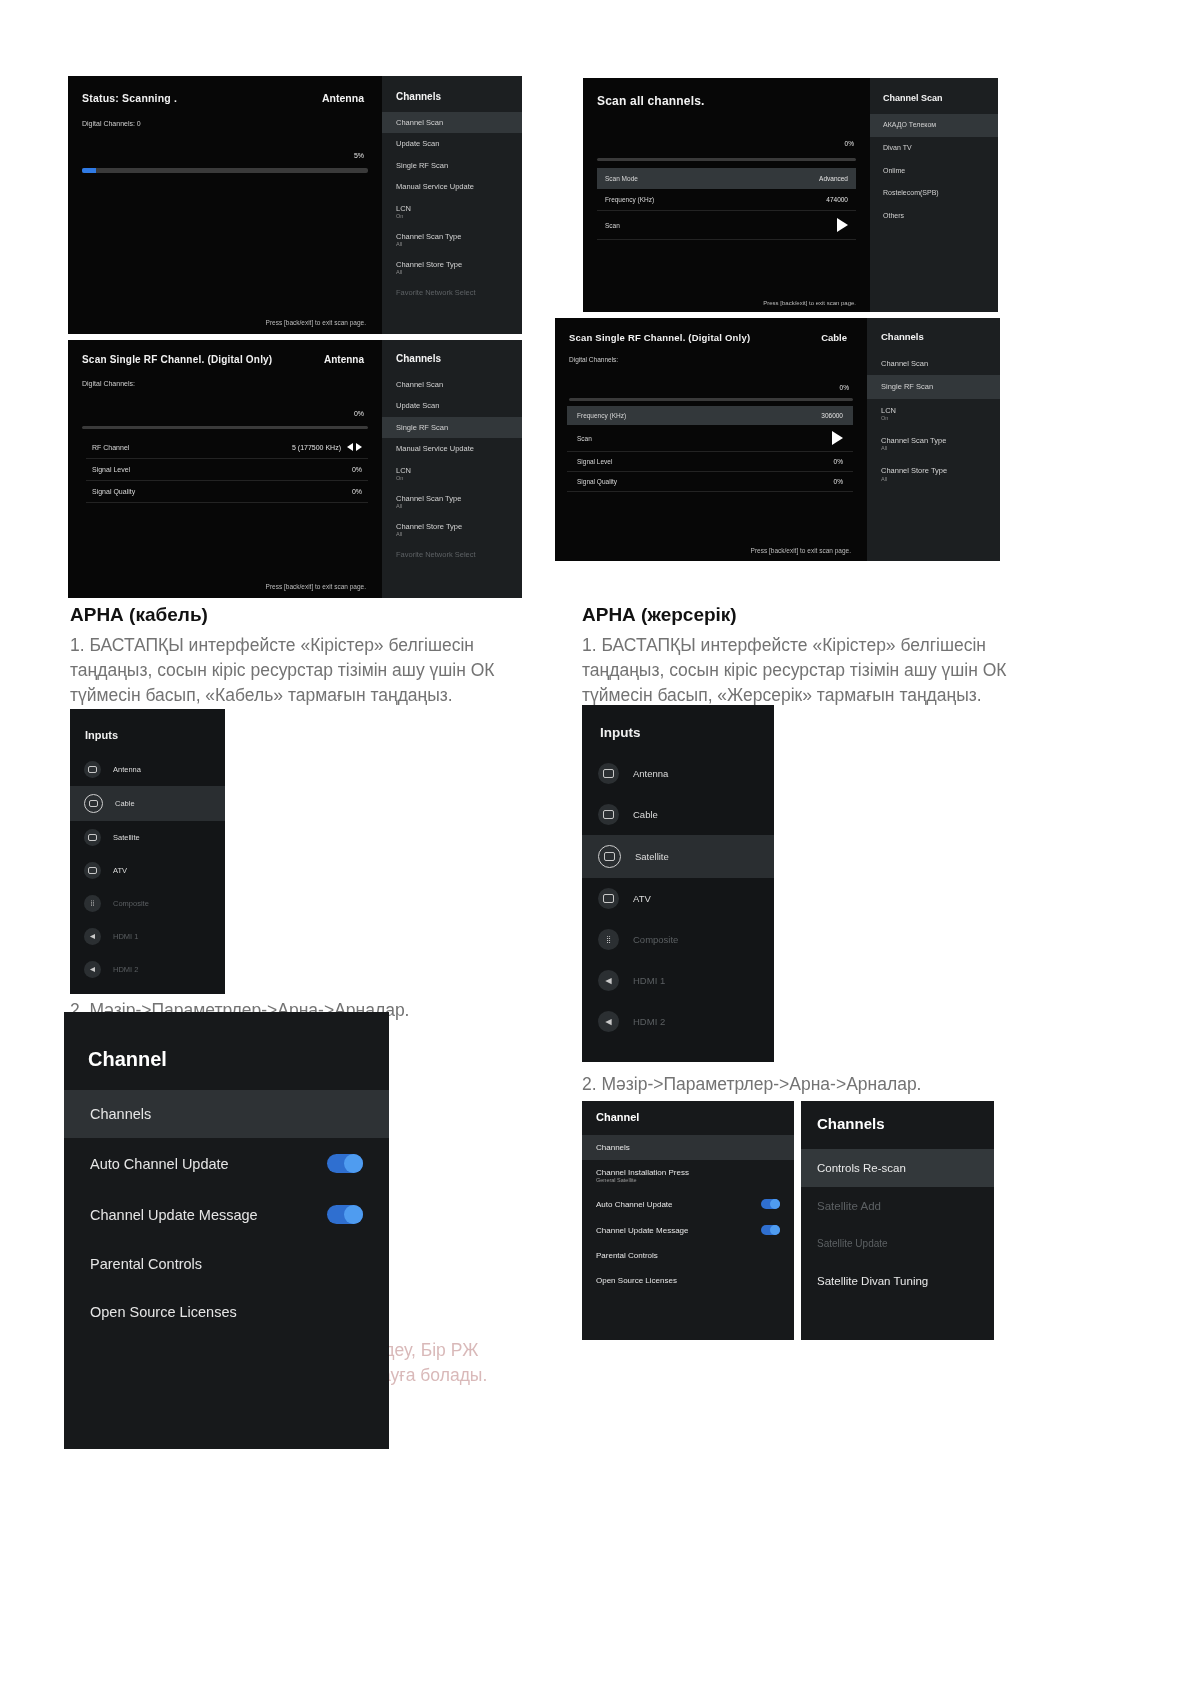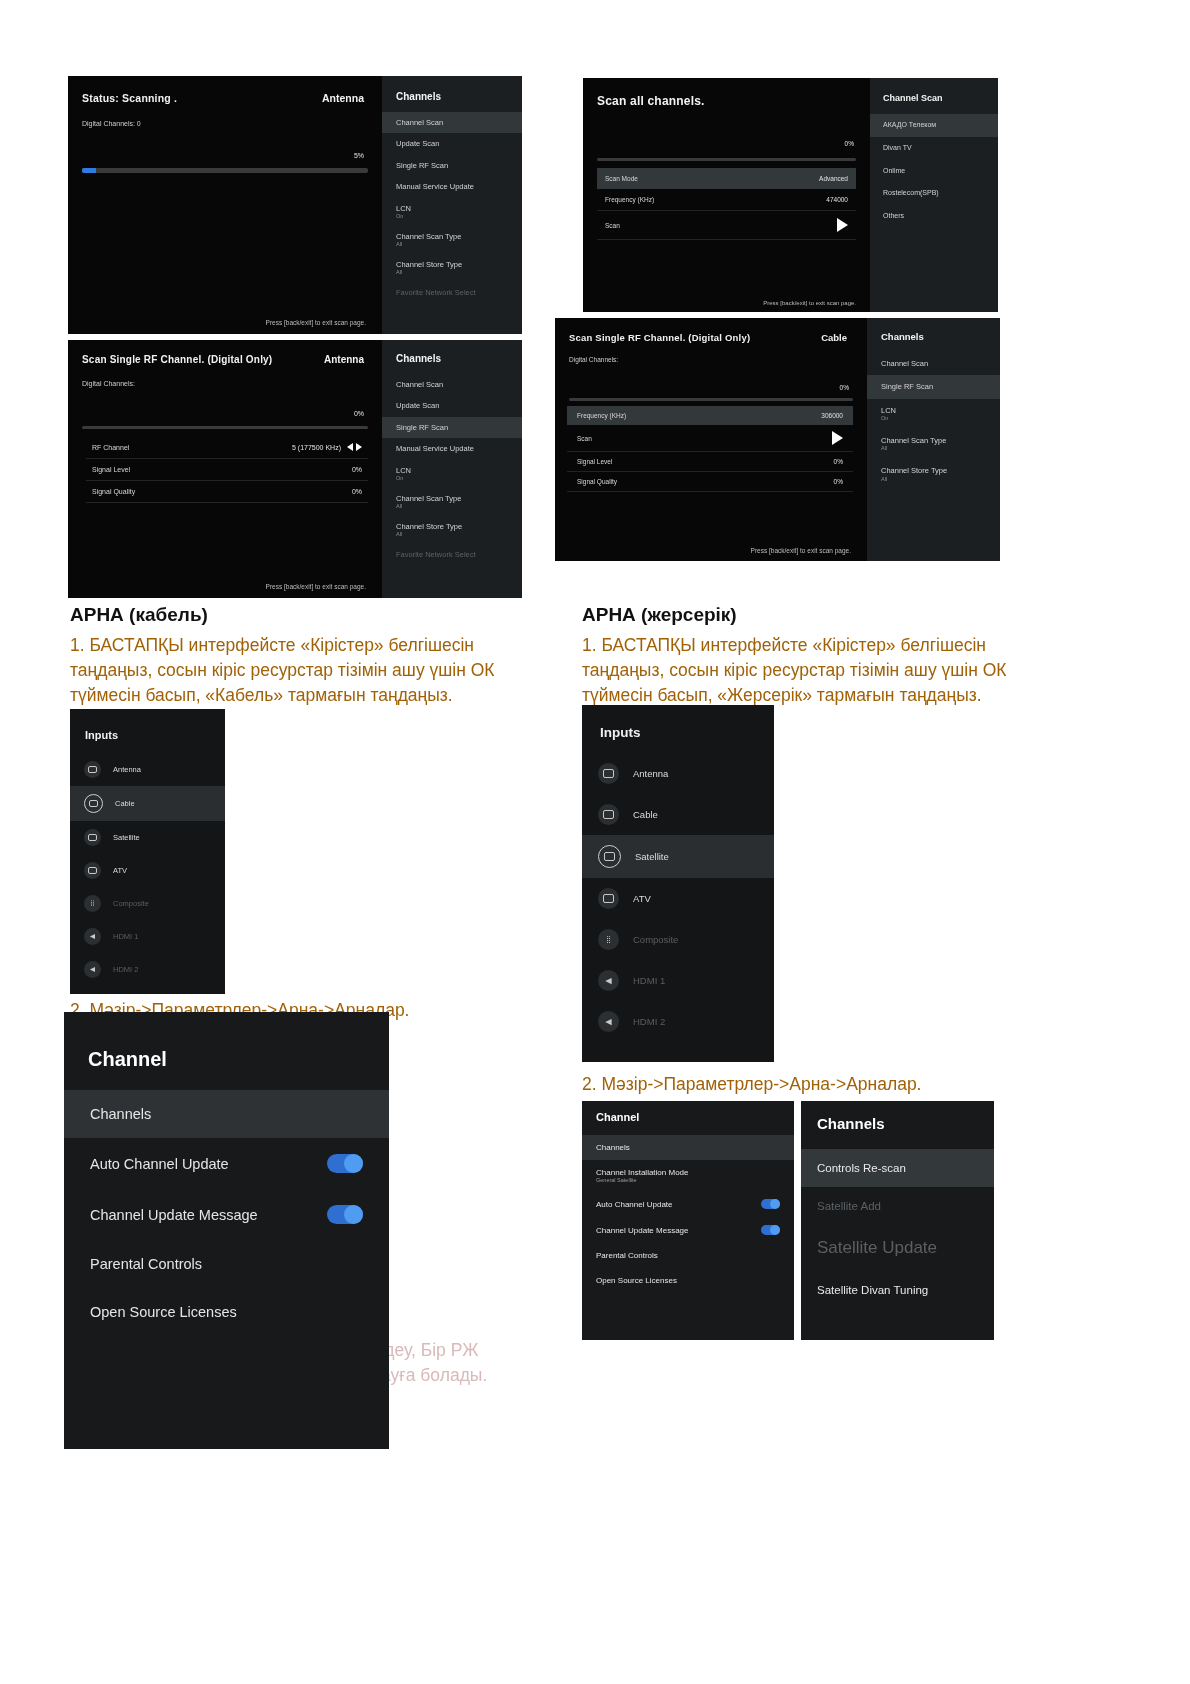--- a/index.html
+++ b/index.html
@@ -63,21 +63,21 @@
   .toggle i{position:absolute;border-radius:50%;background:#4f9cf0;right:0;top:0;}
 
   .chanpanel{position:absolute;background:#17191b;overflow:hidden;}
   .chanpanel .hdr{color:#ffffff;font-weight:bold;}
   .chan-item{color:#eaeaea;}
   .chan-item.sel{background:#33383b;}
   .chan-item.dim{color:#5c6063;}
 
   
   h2.sec{font-size:19px;font-weight:bold;margin:0;color:#111;}
-  p.body{font-size:17.5px;line-height:25px;margin:0;color:#a16207;}
+  p.body{font-size:17.5px;line-height:25px;margin:0;color:#737373;}
   p.ghost{color:#d9b9b9;}
   .pageno{position:absolute;text-align:center;font-size:13px;color:#222;}
 </style>
 </head>
 <body>
 
 <div class="page">
 
   <div class="tv" style="left:68px;top:76px;width:454px;height:258px;">
     <div class="main" style="width:314px;padding-left:20px;">
@@ -380,21 +380,21 @@
 
   <p class="body" style="position:absolute;left:582px;top:1072px;width:472px;">2. Мәзір-&gt;Параметрлер-&gt;Арна-&gt;Арналар.</p>
 
   <div class="chpanel" style="left:582px;top:1101px;width:212px;height:239px;">
     <div class="hdr" style="position:absolute;left:14px;top:10px;font-size:11px;">Channel</div>
     <div id="chp-r" style="position:absolute;left:0;right:0;top:34px;">
         <div class="ch-item sel" style="padding: 8px 14px; font-size: 8px;">
           <span><span>Channels</span></span>
         </div>
         <div class="ch-item" style="padding: 8px 14px; font-size: 8px;">
-          <span><span>Channel Installation Mode</span><span class="sub" style="font-size: 5.5px;">General Satellite</span></span>
+          <span><span>Channel Installation Press</span><span class="sub" style="font-size: 5.5px;">General Satellite</span></span>
         </div>
         <div class="ch-item" style="padding: 8px 14px; font-size: 8px;">
           <span><span>Auto Channel Update</span></span>
           <span class="toggle" style="width: 19px; height: 10px;">
             <i style="width: 10px; height: 10px;"></i>
           </span>
         </div>
         <div class="ch-item" style="padding: 8px 14px; font-size: 8px;">
           <span><span>Channel Update Message</span></span>
           <span class="toggle" style="width: 19px; height: 10px;">
@@ -408,19 +408,19 @@
           <span><span>Open Source Licenses</span></span>
         </div>
       </div>
   </div>
 
   <div class="chanpanel" style="left:801px;top:1101px;width:193px;height:239px;">
     <div class="hdr" style="position:absolute;left:16px;top:14px;font-size:15px;">Channels</div>
     <div id="chan-r" style="position:absolute;left:0;right:0;top:48px;">
         <div class="chan-item sel" style="padding: 13px 16px; font-size: 11.5px;"><span>Controls Re-scan</span></div>
         <div class="chan-item dim" style="padding: 13px 16px; font-size: 11.5px;"><span>Satellite Add</span></div>
-        <div class="chan-item dim" style="padding: 13px 16px; font-size: 17px;"><span>Satellite Update</span></div>
+        <div class="chan-item dim" style="padding: 13px 16px; font-size: 10px;"><span>Satellite Update</span></div>
         <div class="chan-item" style="padding: 13px 16px; font-size: 11.5px;"><span>Satellite Divan Tuning</span></div>
       </div>
   </div>
 
 
 </div>
 
 </body></html>

